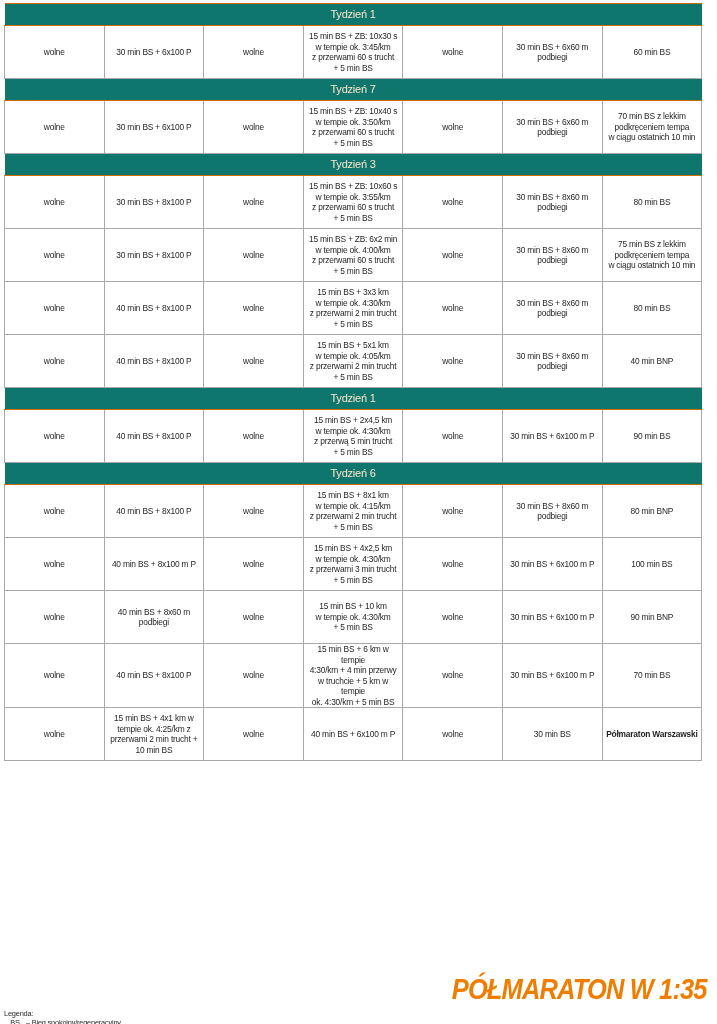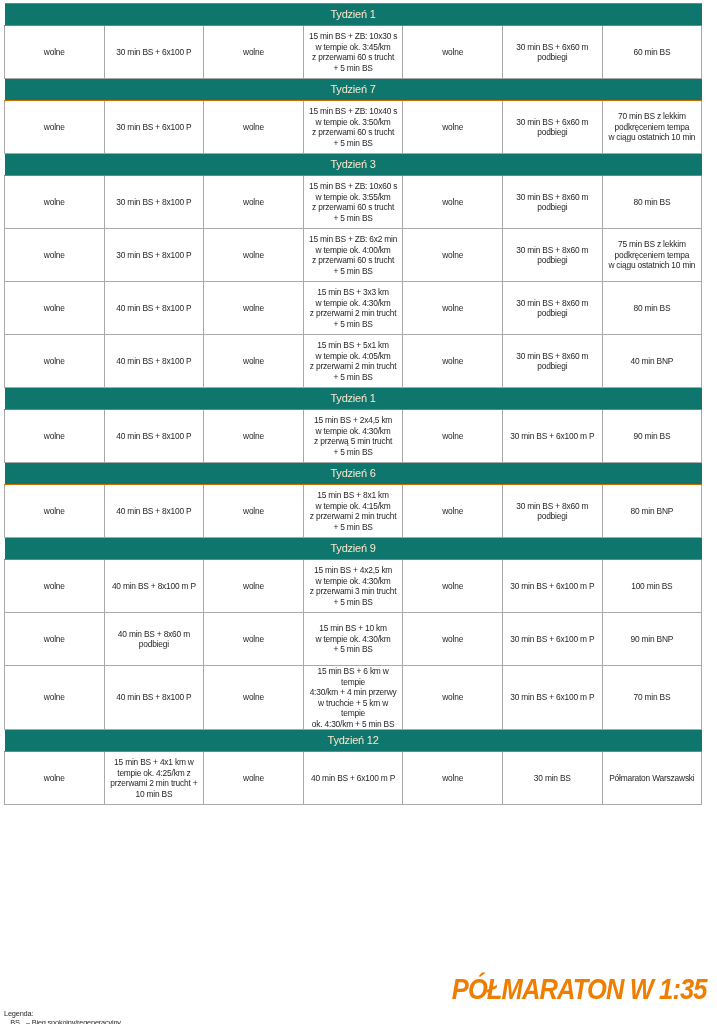--- a/index.html
+++ b/index.html
@@ -6,21 +6,21 @@
   body { width: 717px; height: 1024px; position: relative; overflow: hidden;
          font-family: "Liberation Sans", "DejaVu Sans", sans-serif; color: #231f20; }
   .plan { position: absolute; left: 4px; top: 3px; width: 697px; border-collapse: collapse;
           table-layout: fixed; }
   .plan td { border: 1px solid #a9a9a9; text-align: center; vertical-align: middle;
              font-size: 8.4px; line-height: 10.5px; padding: 0 3px; letter-spacing: -0.2px;
              font-stretch: condensed; }
   .plan tr.week-head td { background: #0f766e; color: #fde7c9; height: 21px;
              border-color: #d06d00; font-size: 11px; border-left: none; border-right: none; }
   .plan tr.week-body td { height: 52px; background: #fff; }
-  .plan td.strong { font-weight: normal; }
+  .plan td.strong { font-weight: bold; }
   col { width: 99.6px; }
   .legend { position: absolute; left: 4px; top: 1009px; font-size: 7.4px; line-height: 9.2px;
             letter-spacing: -0.2px; }
   .legend .title { display: block; }
   .legend .row { display: flex; text-align: center; }
   .legend .abbr { width: 22px; display: inline-block; }
   .brand-title { position: absolute; right: 10px; top: 973px; font-size: 29px; font-weight: bold;
                  font-style: italic; color: #ef7d00; letter-spacing: -1px; transform: scaleX(0.88);
                  transform-origin: right center; white-space: nowrap; }
 </style>
@@ -118,23 +118,20 @@
       </tr>
       <tr class="week-body">
         <td>wolne</td>
         <td>40 min BS + 8x100 P</td>
         <td>wolne</td>
         <td>15 min BS + 8x1 km<br>w tempie ok. 4:15/km<br>z przerwami 2 min trucht<br>+ 5 min BS</td>
         <td>wolne</td>
         <td>30 min BS + 8x60 m<br>podbiegi</td>
         <td>80 min BNP</td>
       </tr>
-      <tr class="week-head">
-        <td colspan="7">Tydzień 9</td>
-      </tr>
       <tr class="week-body">
         <td>wolne</td>
         <td>40 min BS + 8x100 m P</td>
         <td>wolne</td>
         <td>15 min BS + 4x2,5 km<br>w tempie ok. 4:30/km<br>z przerwami 3 min trucht<br>+ 5 min BS</td>
         <td>wolne</td>
         <td>30 min BS + 6x100 m P</td>
         <td>100 min BS</td>
       </tr>
       <tr class="week-body">
@@ -147,23 +144,20 @@
         <td>90 min BNP</td>
       </tr>
       <tr class="week-body">
         <td>wolne</td>
         <td>40 min BS + 8x100 P</td>
         <td>wolne</td>
         <td>15 min BS + 6 km w tempie<br>4:30/km + 4 min przerwy<br>w truchcie + 5 km w tempie<br>ok. 4:30/km + 5 min BS</td>
         <td>wolne</td>
         <td>30 min BS + 6x100 m P</td>
         <td>70 min BS</td>
-      </tr>
-      <tr class="week-head">
-        <td colspan="7">Tydzień 12</td>
       </tr>
       <tr class="week-body">
         <td>wolne</td>
         <td>15 min BS + 4x1 km w<br>tempie ok. 4:25/km z<br>przerwami 2 min trucht  +<br>10 min BS</td>
         <td>wolne</td>
         <td>40 min BS + 6x100 m P</td>
         <td>wolne</td>
         <td>30 min BS</td>
         <td class="strong">Półmaraton Warszawski</td>
       </tr>

